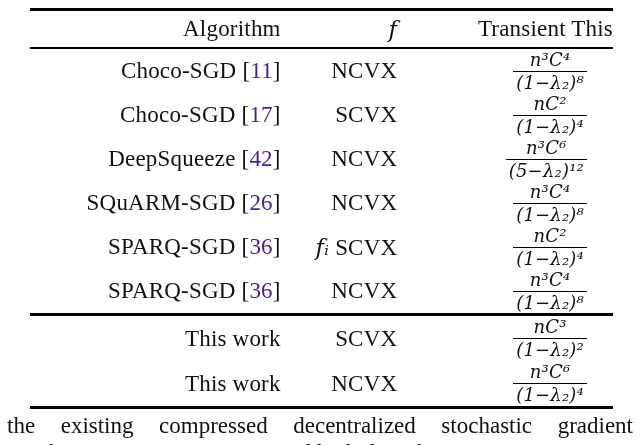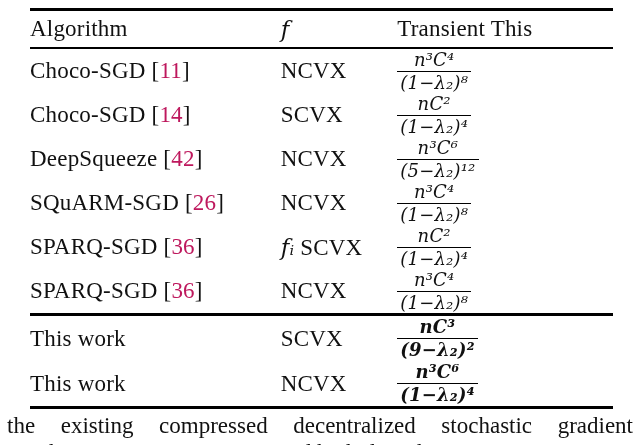--- a/index.html
+++ b/index.html
@@ -9,34 +9,34 @@
   .tbl { margin:8px 27px 0 30px; }
 
   .rule { background:#000; height:2px; }
   .rule.thick { height:3px; }
 
   .row { display:grid; grid-template-columns:43% 20% 37%; align-items:center; }
   .row.header { height:36px; }
   .row.body { height:44px; }
   .row.work { height:45px; }
 
-  .cell { text-align:left; font-size:23px; letter-spacing:0.2px; }
+  .cell { text-align:right; font-size:23px; letter-spacing:0.2px; }
   .cell.tt { padding-right:26px; }
   .hdr-f { font-style:italic; font-family:"DejaVu Serif", serif; }
 
   .alg .name { margin-right:6px; }
-  .cite { color:#be185d; }
+  .cite { color:#4c1d95; }
   .fi { font-style:italic; font-family:"DejaVu Serif", serif; margin-right:6px; }
 
   .frac { display:inline-flex; flex-direction:column; align-items:center;
     font-family:"DejaVu Serif","DejaVu Sans",serif; font-style:italic;
     font-size:18px; line-height:1.2; vertical-align:middle; }
   .frac .num { padding:0 3px; }
   .frac .den { border-top:1.4px solid #000; padding:0 3px; }
-  .work .frac { font-weight:700; }
+  .work .frac { font-weight:400; }
   .work .frac .den { border-top-width:1.8px; }
 
   .caption { font-size:23px; line-height:26px; margin-top:4px; padding:0 7px; }
   .cap1 { text-align:justify; text-align-last:justify; white-space:nowrap; }
   .cap2 { margin-left:28px; margin-top:1px; }
 </style>
 </head>
 <body>
 
 <div class="tbl">
@@ -53,21 +53,21 @@
   <div class="row body">
     <div class="cell alg"><span class="name">Choco-SGD</span><span>[</span><span class="cite">11</span><span>]</span></div>
     <div class="cell">NCVX</div>
     <div class="cell tt"><span class="frac">
           <span class="num">n³C⁴</span>
           <span class="den">(1−λ₂)⁸</span>
         </span></div>
   </div>
 
   <div class="row body">
-    <div class="cell alg"><span class="name">Choco-SGD</span><span>[</span><span class="cite">14</span><span>]</span></div>
+    <div class="cell alg"><span class="name">Choco-SGD</span><span>[</span><span class="cite">17</span><span>]</span></div>
     <div class="cell">SCVX</div>
     <div class="cell tt"><span class="frac">
           <span class="num">nC²</span>
           <span class="den">(1−λ₂)⁴</span>
         </span></div>
   </div>
 
   <div class="row body">
     <div class="cell alg"><span class="name">DeepSqueeze</span><span>[</span><span class="cite">42</span><span>]</span></div>
     <div class="cell">NCVX</div>
@@ -104,21 +104,21 @@
         </span></div>
   </div>
 
   <div class="rule thick"></div>
 
   <div class="row work">
     <div class="cell alg"><span>This work</span></div>
     <div class="cell">SCVX</div>
     <div class="cell tt"><span class="frac">
           <span class="num">nC³</span>
-          <span class="den">(9−λ₂)²</span>
+          <span class="den">(1−λ₂)²</span>
         </span></div>
   </div>
 
   <div class="row work">
     <div class="cell alg"><span>This work</span></div>
     <div class="cell">NCVX</div>
     <div class="cell tt"><span class="frac">
           <span class="num">n³C⁶</span>
           <span class="den">(1−λ₂)⁴</span>
         </span></div>

